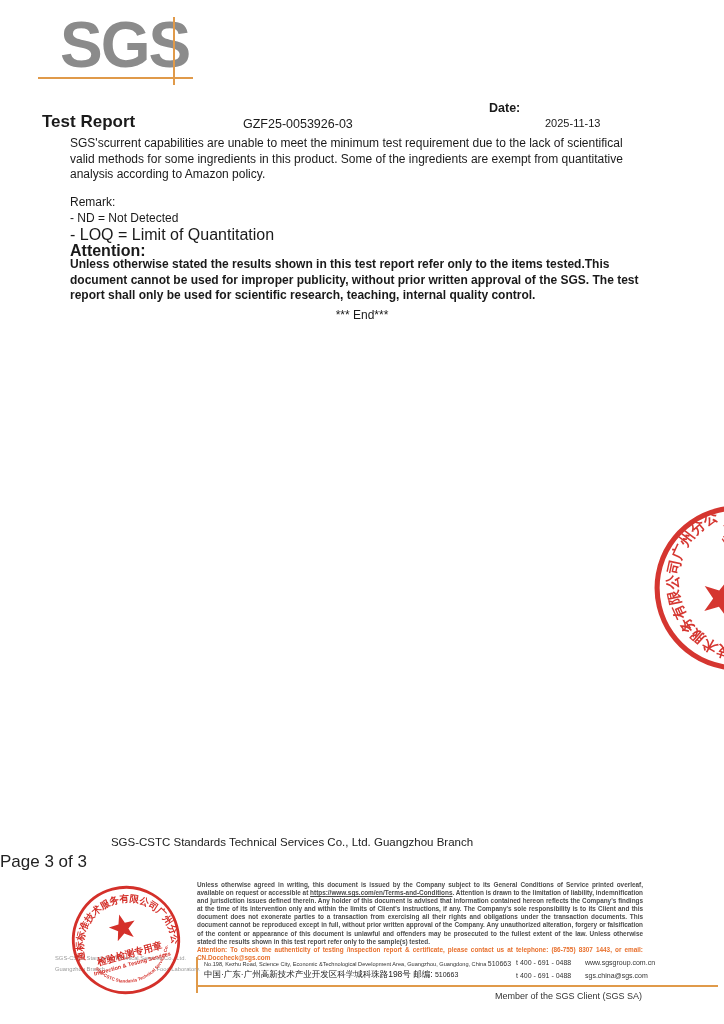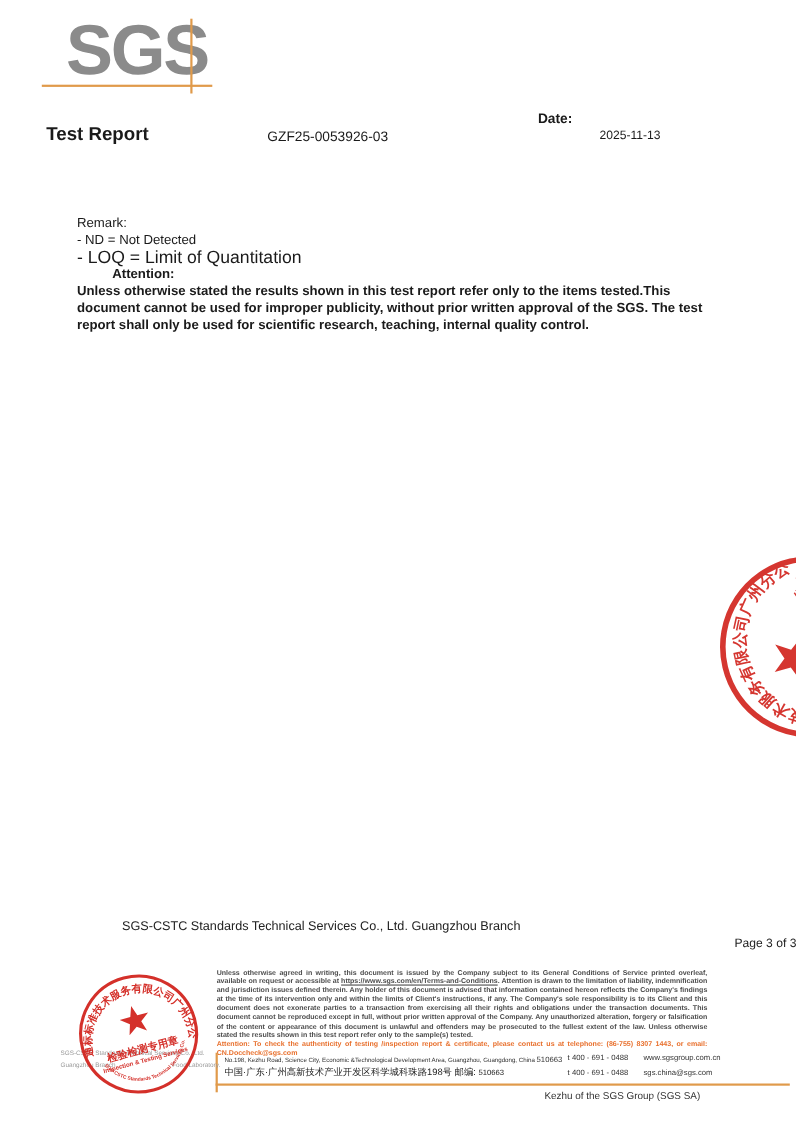--- a/index.html
+++ b/index.html
@@ -18,28 +18,28 @@
   
   .title{position:absolute;left:42px;top:112px;font-size:17px;font-weight:bold;}
   .report-no{position:absolute;left:243px;top:117px;font-size:12.5px;}
   .date-label{position:absolute;left:489px;top:101px;font-size:12.5px;font-weight:bold;}
   .date-value{position:absolute;left:545px;top:117px;font-size:11px;}
   
   .intro{position:absolute;left:70px;top:136px;width:580px;font-size:12px;line-height:15.5px;}
   .remark-label{position:absolute;left:70px;top:195px;font-size:12px;}
   .remark-item1{position:absolute;left:70px;top:211px;font-size:12px;}
   .remark-item2{position:absolute;left:70px;top:226px;font-size:16px;}
-  .attn-label{position:absolute;left:70px;top:242px;font-size:12px;font-weight:bold;margin-left:32px;}
+  .attn-label{position:absolute;left:70px;top:242px;font-size:16px;font-weight:bold;}
   .attn-text{position:absolute;left:70px;top:257px;width:590px;font-size:12px;font-weight:bold;line-height:15.5px;}
   .end-marker{position:absolute;left:0;top:308px;width:724px;text-align:center;font-size:12px;}
   
   .right-stamp{position:absolute;top:503px;right:-98px;width:170px;height:170px;transform:rotate(-125deg);opacity:.92;}
   
   .footer-company{position:absolute;left:0;top:836px;width:584px;text-align:center;font-size:11.5px;color:#222;}
-  .footer-page{position:absolute;left:0;top:852px;width:724px;text-align:right;font-size:11px;color:#222;}
+  .footer-page{position:absolute;left:0;top:852px;width:724px;text-align:left;font-size:17px;color:#222;}
   
   .legal{
     position:absolute;left:197px;top:881px;width:446px;
     font-size:6.4px;line-height:8.1px;color:#4d4d4d;text-align:justify;font-weight:bold;
   }
   .legal .lnk{text-decoration:underline;}
   .legal-attn{
     position:absolute;left:197px;top:946px;width:446px;
     font-size:6.4px;line-height:8.1px;color:#e8702d;font-weight:bold;text-align:justify;
   }
@@ -67,25 +67,27 @@
 
   <div class="logo-text">SGS</div>
   <div class="logo-hline"></div>
   <div class="logo-vline"></div>
 
   <div class="title">Test Report</div>
   <div class="report-no">GZF25-0053926-03</div>
   <div class="date-label">Date:</div>
   <div class="date-value">2025-11-13</div>
 
+  <div class="intro">SGS'scurrent capabilities are unable to meet the minimum test requirement due to the lack of scientifical valid methods for some ingredients in this product. Some of the ingredients are exempt from quantitative analysis according to Amazon policy.</div>
   <div class="remark-label">Remark:</div>
   <div class="remark-item1">- ND = Not Detected</div>
   <div class="remark-item2">- LOQ = Limit of Quantitation</div>
   <div class="attn-label">Attention:</div>
   <div class="attn-text">Unless otherwise stated the results shown in this test report refer only to the items tested.This document cannot be used for improper publicity, without prior written approval of the SGS. The test report shall only be used for scientific research, teaching, internal quality control.</div>
+  <div class="end-marker">*** End***</div>
 
   <svg class="right-stamp" viewBox="0 0 200 200">
     <defs>
       <path id="tA2" d="M 22,130 A 80,80 0 1 1 178,130" fill="none"></path>
       <path id="bA2" d="M 30,128 A 75,75 0 0 0 170,128" fill="none"></path>
     </defs>
     <circle cx="100" cy="100" r="94" fill="none" stroke="#d2251f" stroke-width="6"></circle>
     <text font-size="17" font-weight="bold" fill="#d2251f">
       <textPath href="#tA2" startOffset="14">通标标准技术服务有限公司广州分公司</textPath>
     </text>
@@ -104,21 +106,21 @@
   <div class="legal-attn">Attention: To check the authenticity of testing /inspection report &amp; certificate, please contact us at telephone: (86-755) 8307 1443, or email: CN.Doccheck@sgs.com</div>
 
   <div class="v-orange"></div>
   <div class="h-orange"></div>
   <div class="addr-en"><span>No.198, Kezhu Road, Science City, Economic &amp;Technological Development Area, Guangzhou, Guangdong, China </span><span class="pc">510663</span></div>
   <div class="addr-cn"><span>中国·广东·广州高新技术产业开发区科学城科珠路198号    邮编: </span><span class="pc">510663</span></div>
   <div class="phone1">t 400 - 691 - 0488</div>
   <div class="web1">www.sgsgroup.com.cn</div>
   <div class="phone2">t 400 - 691 - 0488</div>
   <div class="web2">sgs.china@sgs.com</div>
-  <div class="member">Kezhu of the SGS Group (SGS SA)</div>
+  <div class="member">Member of the SGS Client (SGS SA)</div>
 
   <div class="gray1">SGS-CSTC Standards Technical Services Co., Ltd.</div>
   <div class="gray2">Guangzhou Branch                                Food Laboratory.</div>
   <svg class="left-stamp" viewBox="0 0 200 200">
     <defs>
       <path id="tA1" d="M 22,130 A 80,80 0 1 1 178,130" fill="none"></path>
       <path id="bA1" d="M 30,128 A 75,75 0 0 0 170,128" fill="none"></path>
     </defs>
     <circle cx="100" cy="100" r="94" fill="none" stroke="#d2251f" stroke-width="5"></circle>
     <text font-size="17" font-weight="bold" fill="#d2251f">

